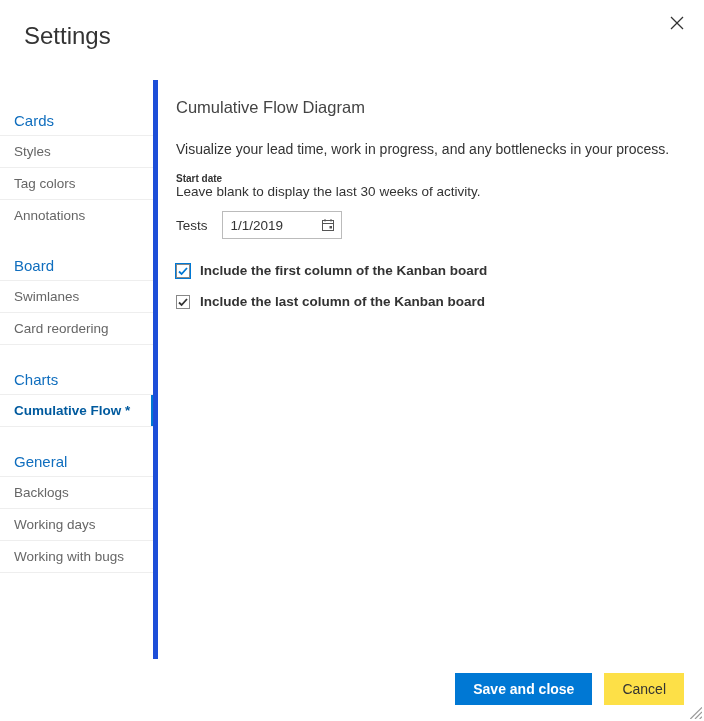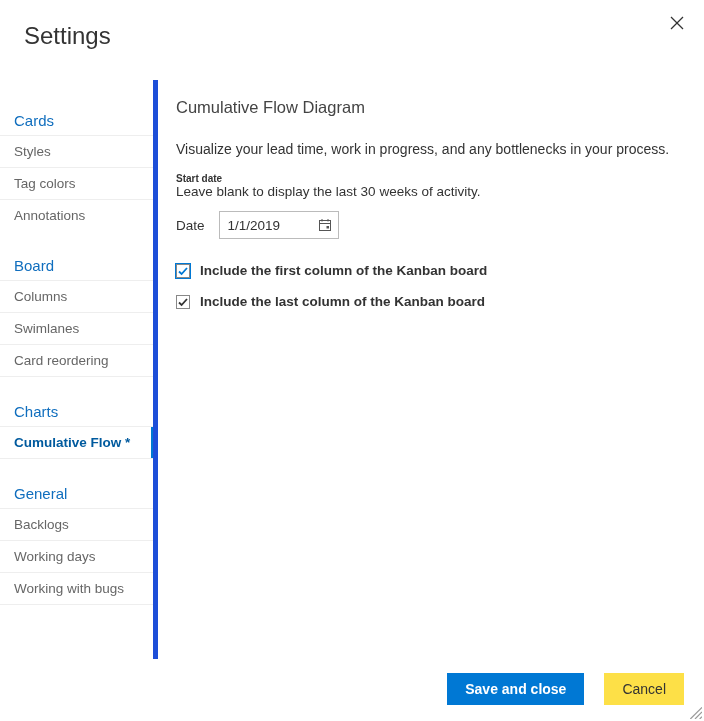--- a/index.html
+++ b/index.html
@@ -148,21 +148,21 @@
       font-size: 13.5px;
       font-weight: 700;
       color: #333;
       cursor: default;
     }
     .footer {
       position: absolute;
       bottom: 16px;
       right: 20px;
       display: flex;
-      gap: 20px;
+      gap: 12px;
     }
     .btn {
       height: 32px;
       padding: 0 18px;
       font-size: 14px;
       font-family: inherit;
       border: none;
       cursor: pointer;
     }
     .btn-primary { background: #0078d4; color: #fff; font-weight: 600; }
@@ -195,21 +195,20 @@
 
       <div class="nav-section">
         <div class="section-header">Cards</div>
         <div class="nav-item">Styles</div>
         <div class="nav-item">Tag colors</div>
         <div class="nav-item">Annotations</div>
       </div>
 
       <div class="nav-section">
         <div class="section-header">Board</div>
-        <div class="nav-item">Columns</div>
         <div class="nav-item">Swimlanes</div>
         <div class="nav-item" style="border-bottom:1px solid #eee">Card reordering</div>
       </div>
 
       <div class="nav-section">
         <div class="section-header">Charts</div>
         <div class="nav-item selected" style="border-bottom:1px solid #eee">Cumulative Flow *</div>
       </div>
 
       <div class="nav-section">
@@ -222,21 +221,21 @@
     </div>
 
     <div class="main">
       <div class="panel-title">Cumulative Flow Diagram</div>
       <div class="desc">Visualize your lead time, work in progress, and any bottlenecks in your process.</div>
 
       <div class="field-label">Start date</div>
       <div class="field-help">Leave blank to display the last 30 weeks of activity.</div>
 
       <div class="date-row">
-        <span class="date-row-label">Date</span>
+        <span class="date-row-label">Tests</span>
         <div class="date-input-wrap">
           <input class="date-input" type="text" value="1/1/2019" style="">
           <span class="cal-icon">
             <svg viewBox="0 0 14 14" fill="none" stroke="currentColor" stroke-width="1">
               <rect x="1.5" y="2.5" width="11" height="10"></rect>
               <line x1="1.5" y1="5.5" x2="12.5" y2="5.5"></line>
               <line x1="4" y1="1" x2="4" y2="3.5"></line>
               <line x1="10" y1="1" x2="10" y2="3.5"></line>
               <rect x="8.5" y="8" width="2.5" height="2.5" fill="currentColor" stroke="none"></rect>
             </svg>

